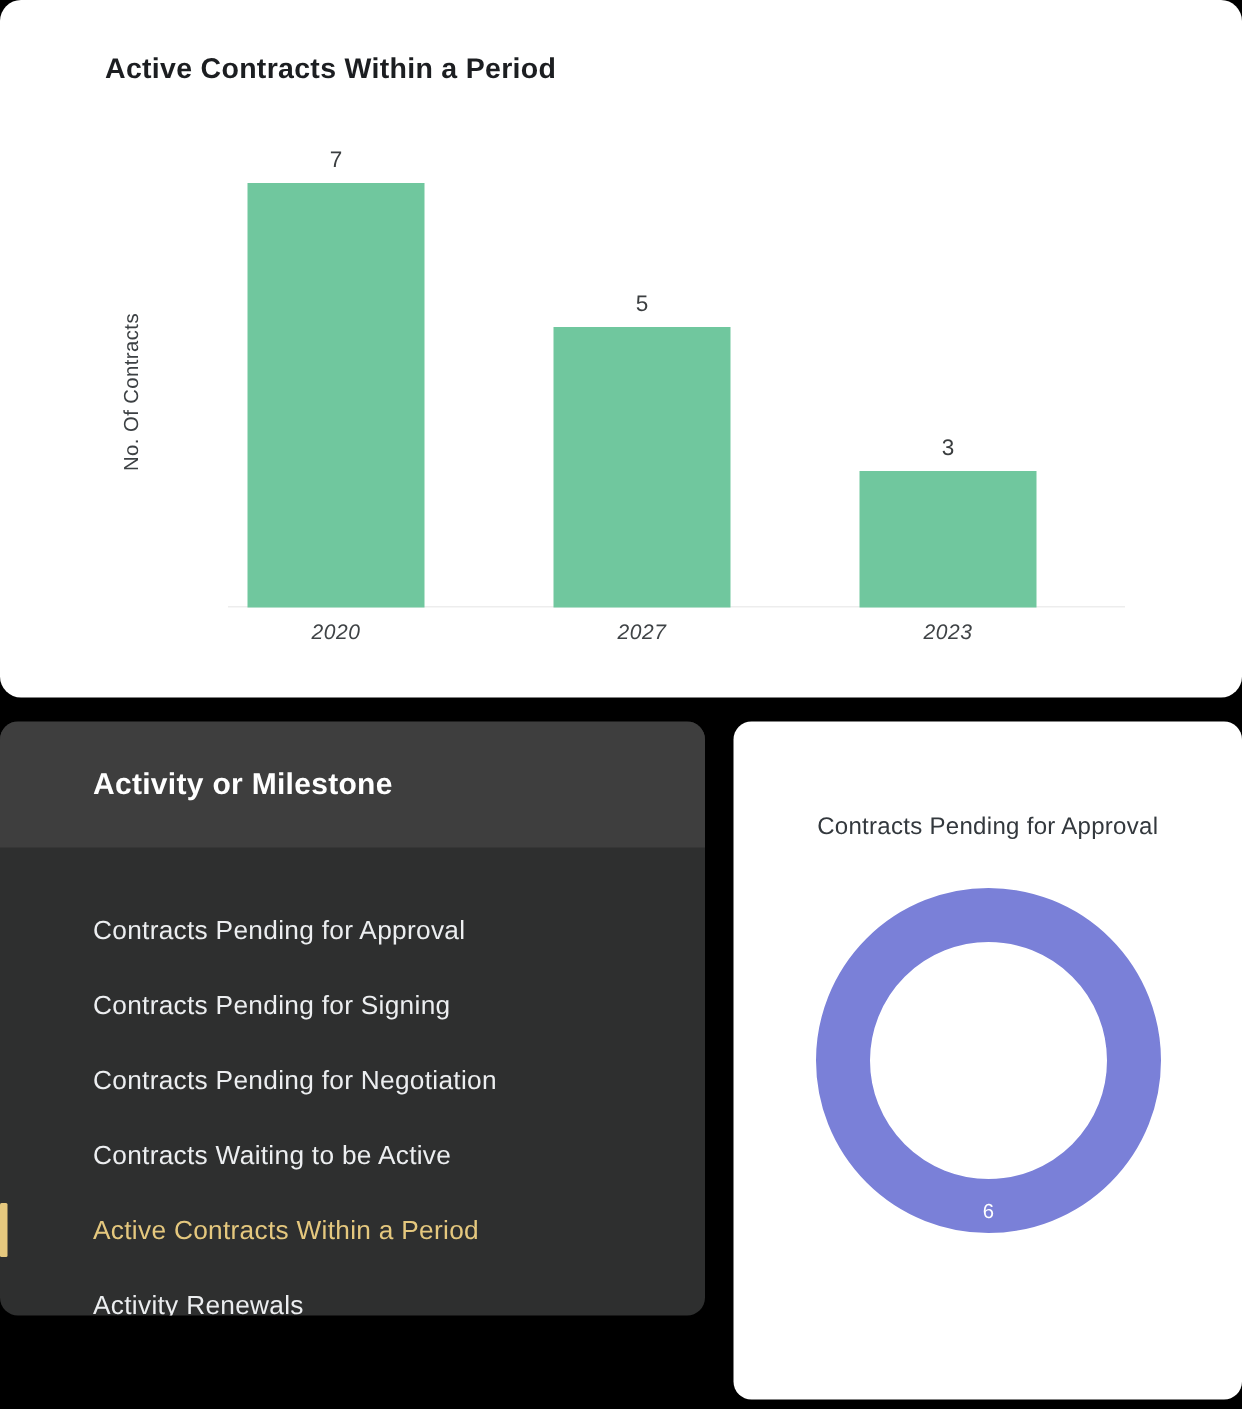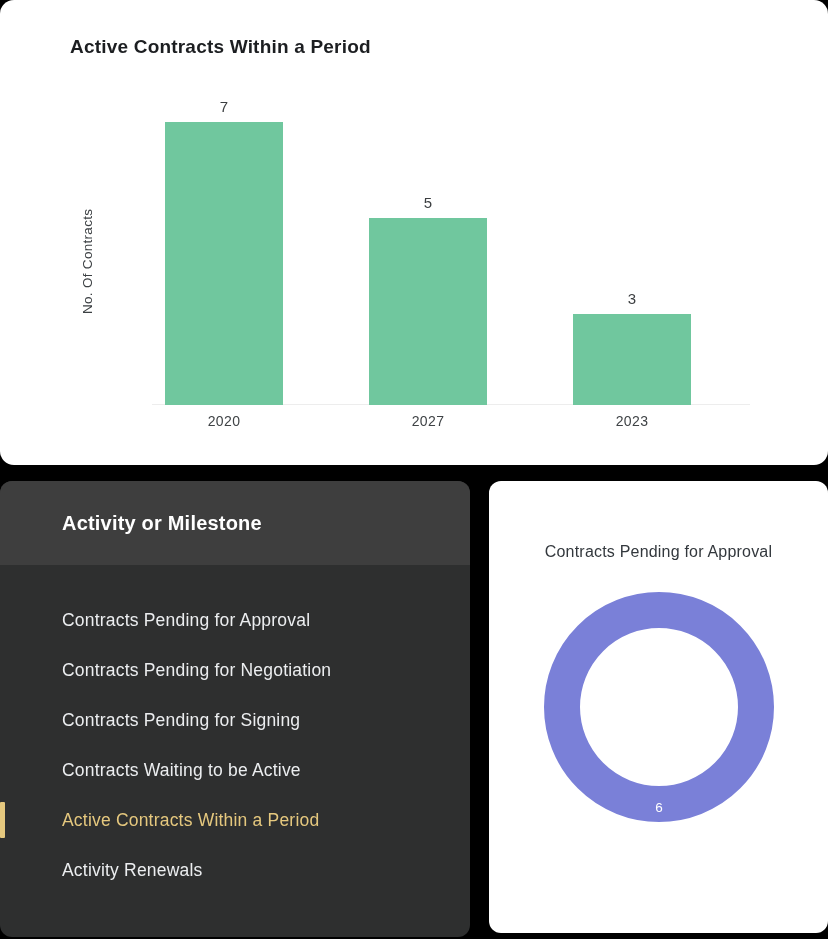--- a/index.html
+++ b/index.html
@@ -53,29 +53,29 @@
     flex:1 1 0;display:flex;flex-direction:column;
     justify-content:flex-end;align-items:center;height:100%;
   }
   .bar-value{
     font-size:15px;color:#3b3e40;margin-bottom:7px;
   }
   .bar{
     width:118px;background:var(--bar-color);
   }
   .x-ticks{
-    position:absolute;left:122px;top:413px;width:612px;display:flex;
+    position:absolute;left:122px;top:413px;width:612px;display:flex;font-style:italic;
   }
   .x-tick{
     flex:1 1 0;text-align:center;font-size:14px;color:#3f4346;letter-spacing:.4px;
   }
 
   
   .panel{
-    position:absolute;left:0;top:481px;width:470px;height:456px;
+    position:absolute;left:0;top:481px;width:470px;height:396px;
     background:var(--panel-bg);border-radius:12px;overflow:hidden;
   }
   .panel-header{
     height:84px;background:var(--panel-header-bg);
     display:flex;align-items:center;padding-left:62px;
   }
   .panel-header-title{
     font-size:20px;font-weight:700;color:#ffffff;letter-spacing:.2px;
   }
   .menu{
@@ -140,22 +140,22 @@
     <div class="x-tick">2023</div>
   </div>
 </div>
 
 <div class="panel">
   <div class="panel-header">
     <div class="panel-header-title">Activity or Milestone</div>
   </div>
   <div class="menu">
     <div class="menu-item">Contracts Pending for Approval</div>
+    <div class="menu-item">Contracts Pending for Signing</div>
     <div class="menu-item">Contracts Pending for Negotiation</div>
-    <div class="menu-item">Contracts Pending for Signing</div>
     <div class="menu-item">Contracts Waiting to be Active</div>
     <div class="menu-item active">Active Contracts Within a Period</div>
     <div class="menu-item">Activity Renewals</div>
   </div>
   <div class="active-indicator"></div>
 </div>
 
 <div class="card-donut">
   <div class="donut-title">Contracts Pending for Approval</div>
   <div class="donut-wrap">

